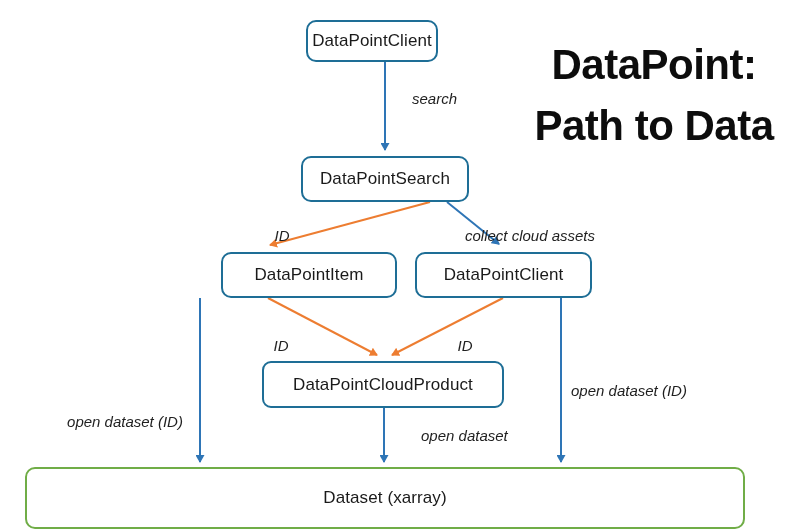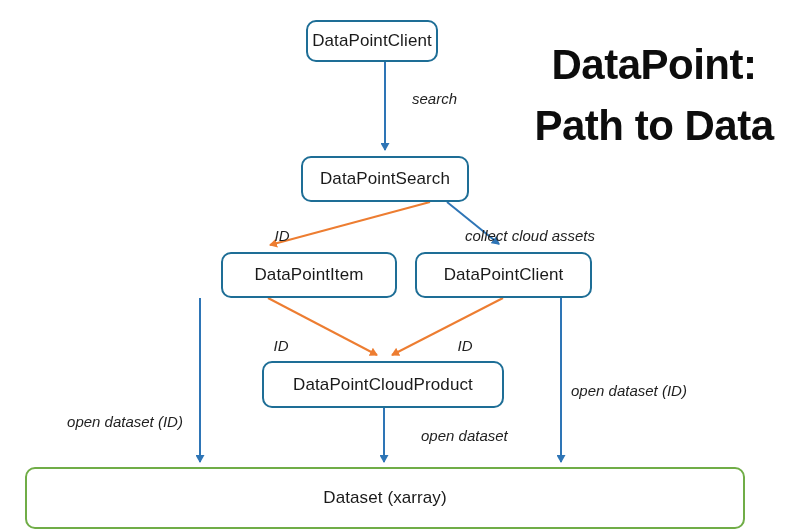--- a/index.html
+++ b/index.html
@@ -93,21 +93,21 @@
   </div>
 
   <div class="node" style="left:176px; top:252px; width:176px; height:46px;margin-left:45px;">
     <span>DataPointItem</span>
   </div>
 
   <div class="node" style="left:415px; top:252px; width:177px; height:46px;">
     <span>DataPointClient</span>
   </div>
 
-  <div class="node" style="left:262px; top:361px; width:242px; height:47px;">
+  <div class="node" style="left:262px; top:361px; width:242px; height:47px;border-radius:9px;">
     <span>DataPointCloudProduct</span>
   </div>
 
   <div class="node dataset" style="left:25px; top:467px; width:720px; height:62px;">
     <span>Dataset (xarray)</span>
   </div>
 
   <div class="edge-label" style="left:412px; top:90px;">search</div>
 
   <div class="edge-label center" style="left:258px; top:211px; width:48px;">ID</div>

